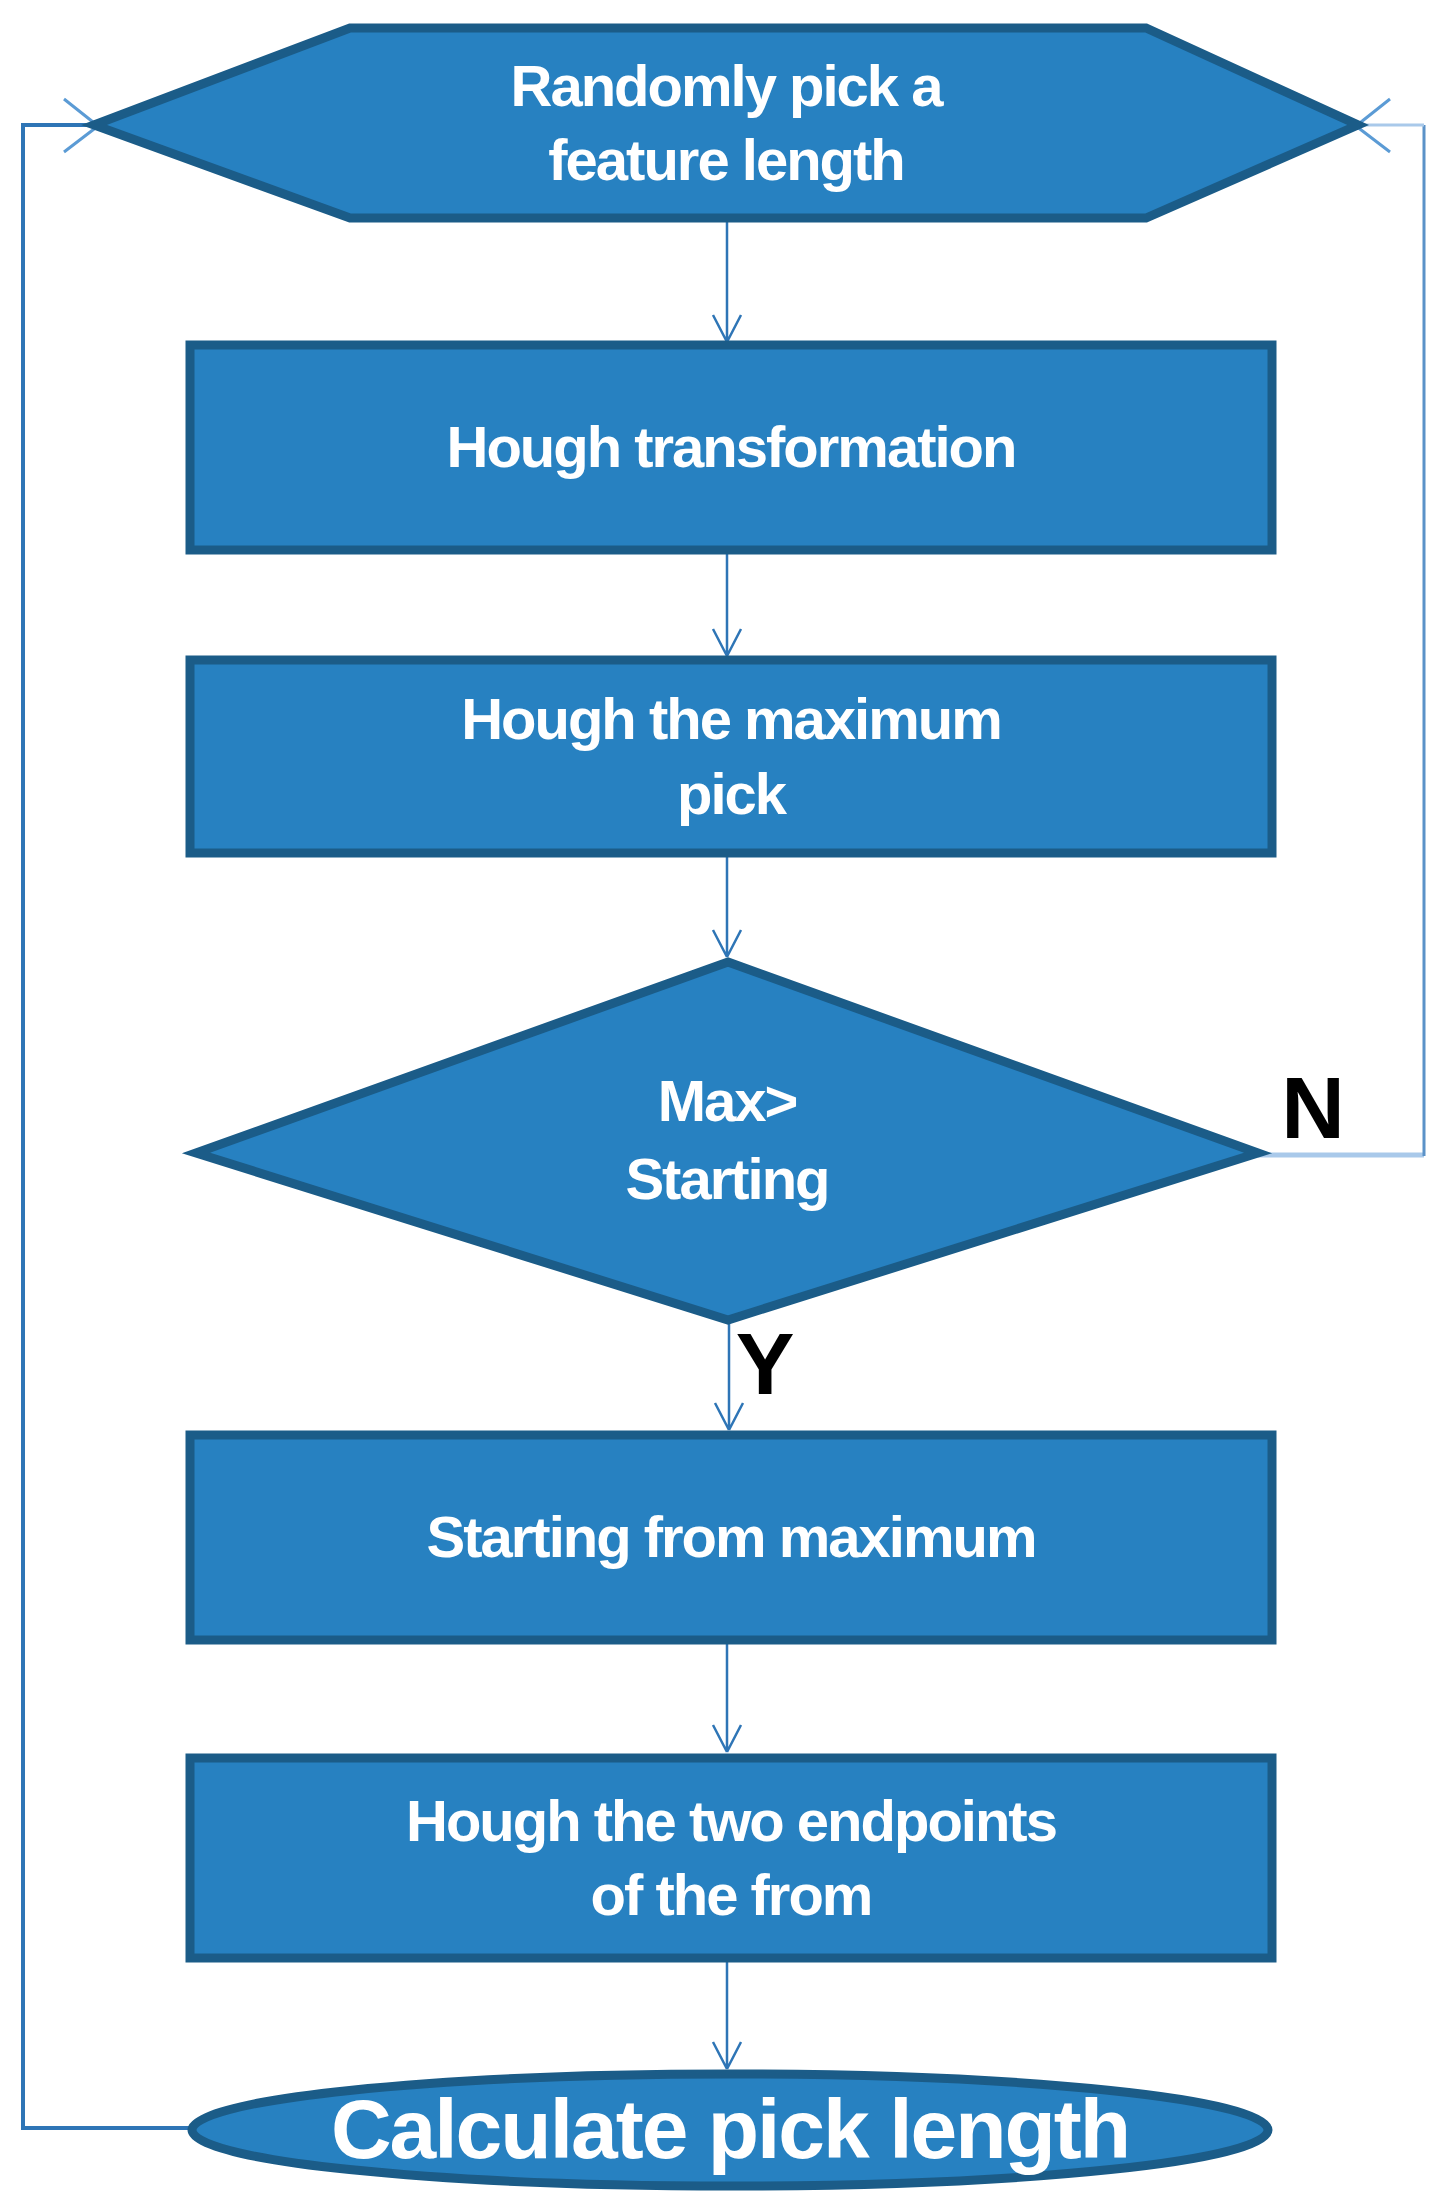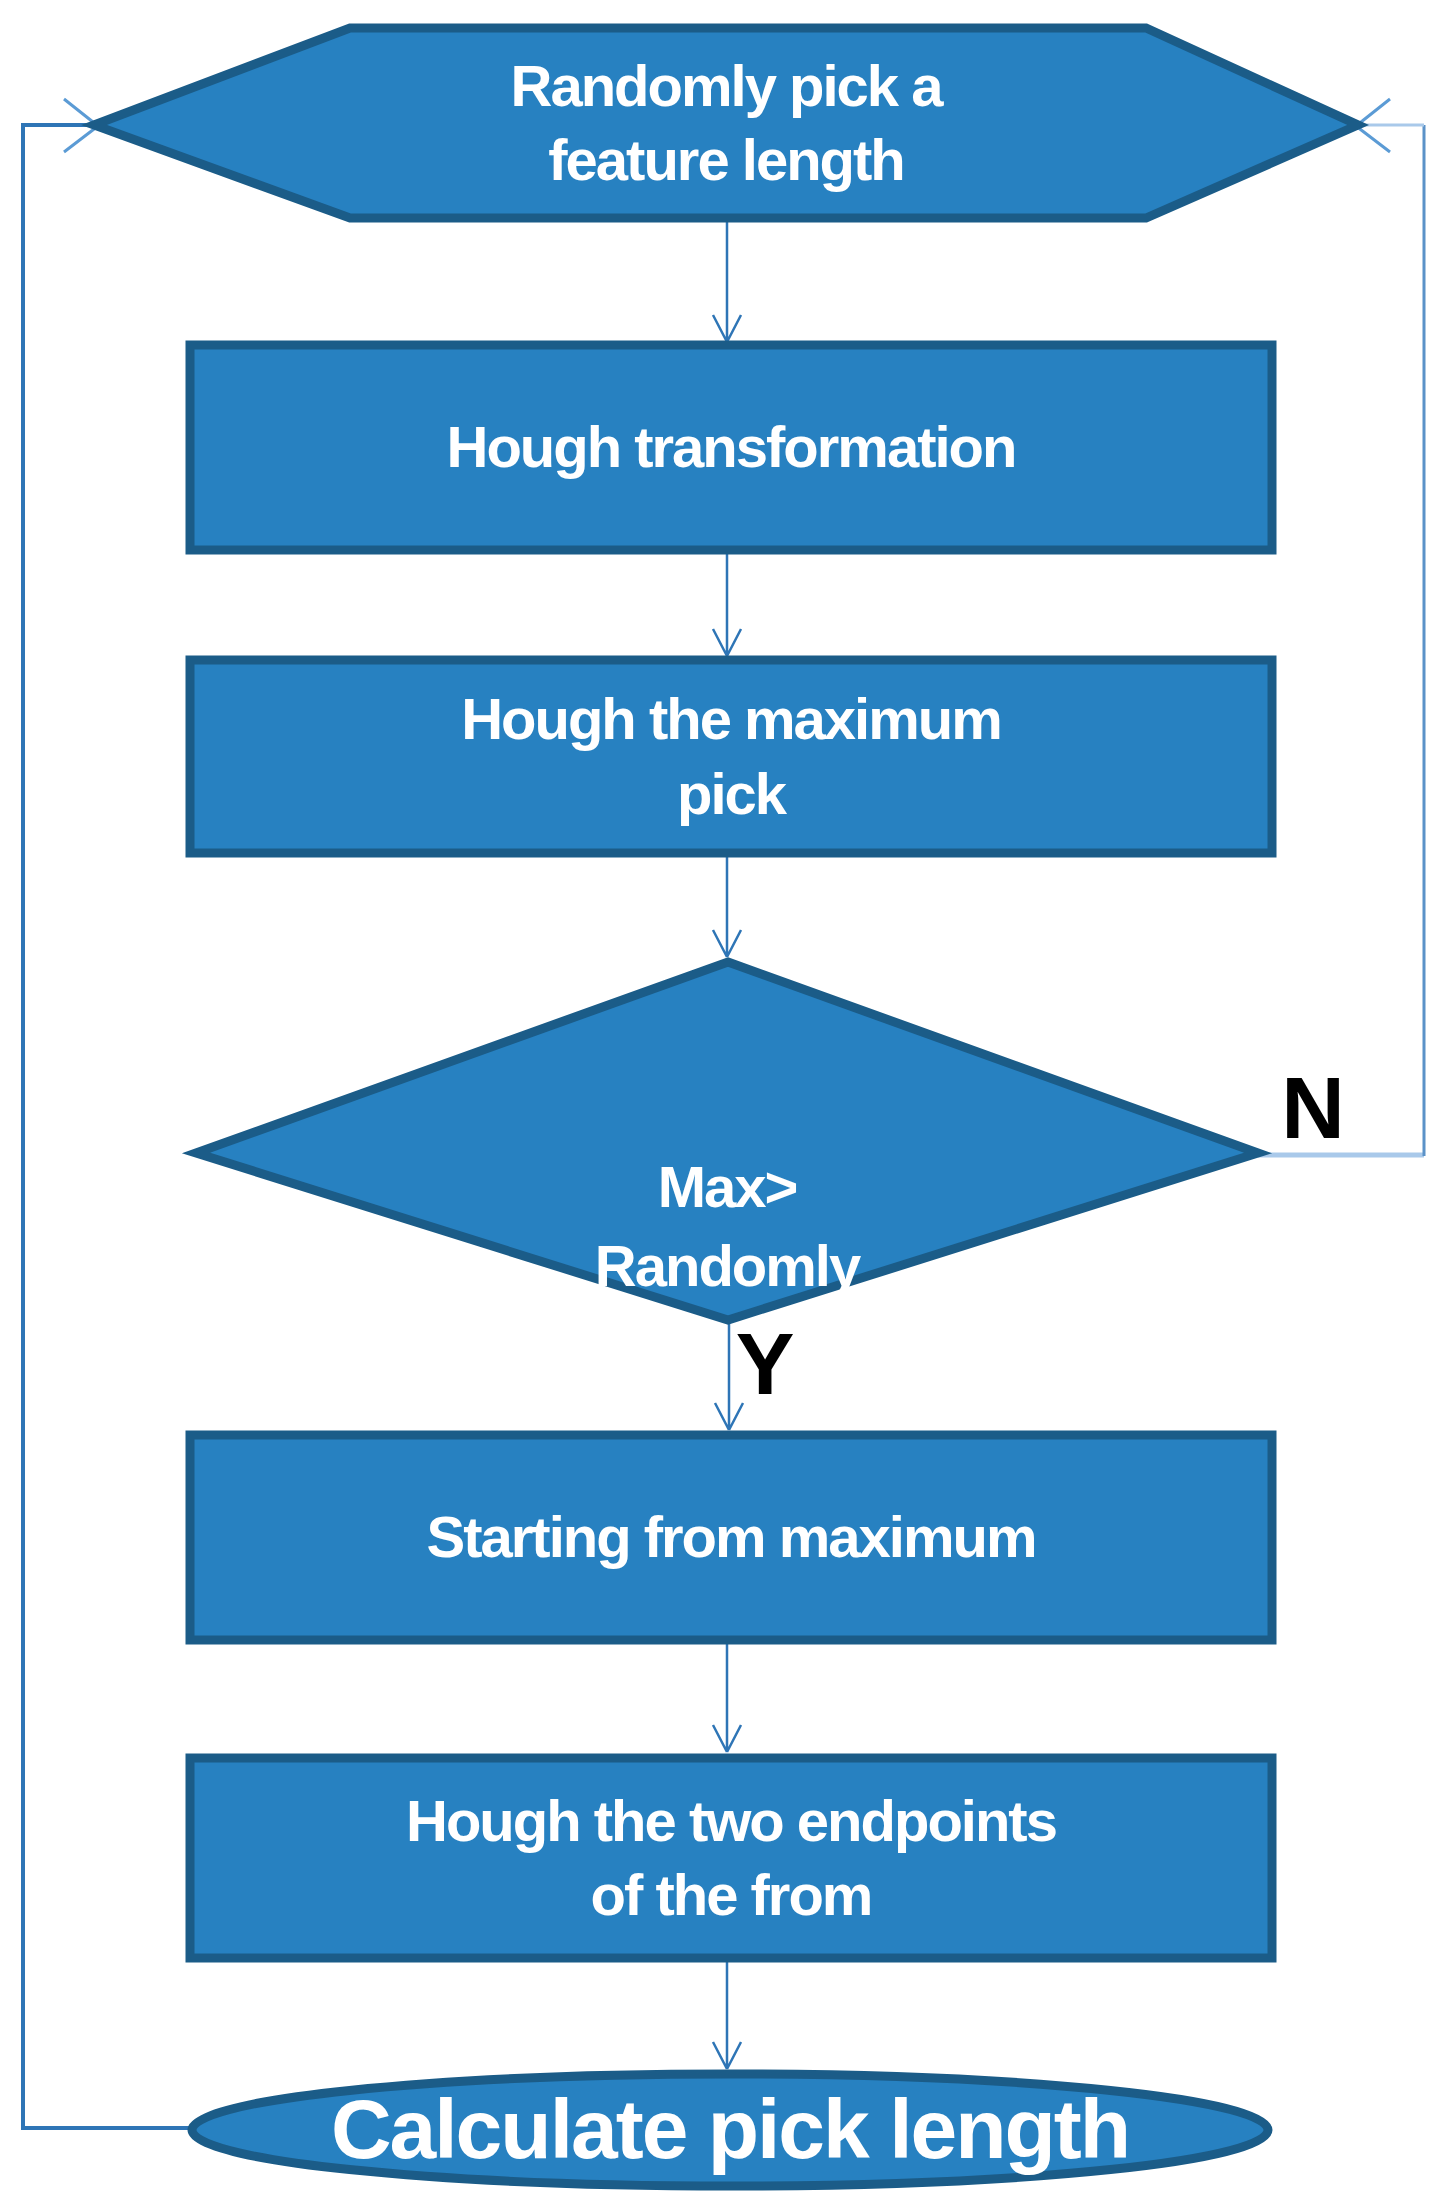--- a/index.html
+++ b/index.html
@@ -29,21 +29,21 @@
     text-align:center;
     color:var(--label_text,#fff);
     font-weight:700;
     font-size:58px;
     letter-spacing:-2px;
     line-height:1.28;
     white-space:nowrap;
     pointer-events:none;
   }
   .label span { display:block; }
-  .label.decision { line-height:1.35;justify-content:flex-end; }
+  .label.decision { line-height:1.35; }
   .label.terminator { font-size:84px; }
   .branch {
     position:absolute;
     display:flex; align-items:center; justify-content:center;
     color:var(--branch_label,#000);
     font-weight:700;
     font-size:88px;
   }
 </style>
 </head>
@@ -98,21 +98,21 @@
     <span>Hough transformation</span>
   </div>
 
   <div class="label" style="left:190px; top:660px; width:1082px; height:193px;">
     <span>Hough the maximum</span>
     <span>pick</span>
   </div>
 
   <div class="label decision" style="left:196px; top:975px; width:1062px; height:330px;">
     <span>Max&gt;</span>
-    <span>Randomly</span>
+    <span>Starting</span>
   </div>
 
   <div class="label" style="left:190px; top:1435px; width:1082px; height:205px;">
     <span>Starting from maximum</span>
   </div>
 
   <div class="label" style="left:190px; top:1758px; width:1082px; height:200px;">
     <span>Hough the two endpoints</span>
     <span>of the from</span>
   </div>

